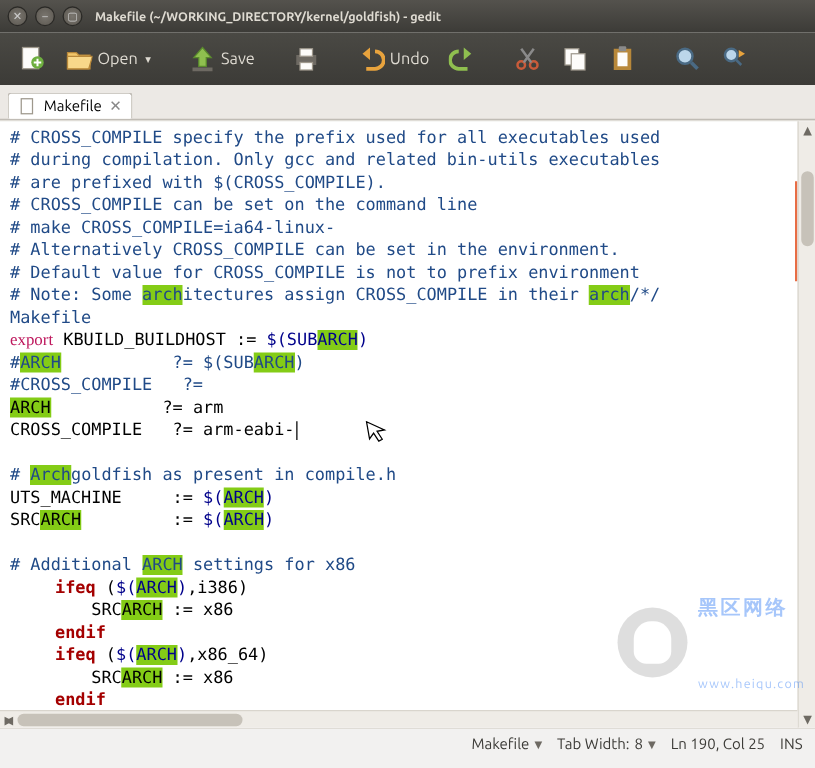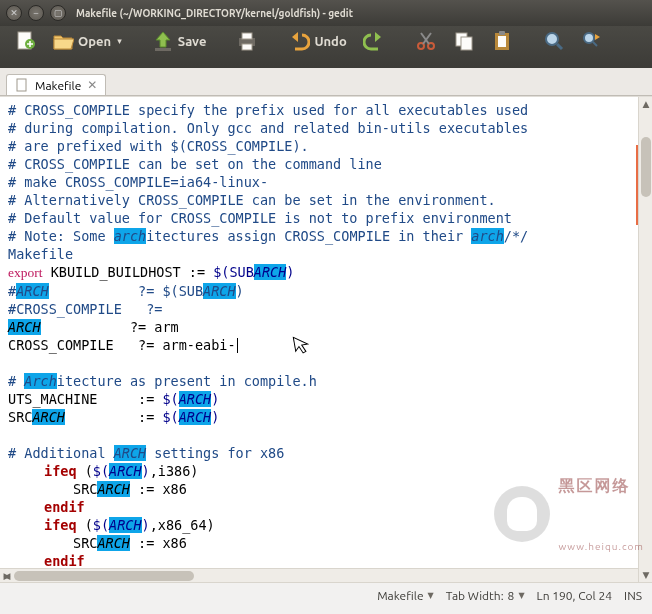--- a/index.html
+++ b/index.html
@@ -3,55 +3,55 @@
 <meta charset="utf-8">
 <style>
   * { box-sizing: border-box; margin: 0; padding: 0; }
   body { width: 652px; height: 614px; font-family: "Ubuntu", "DejaVu Sans", sans-serif; font-size: 13px; background: #f2f1f0; overflow: hidden; position: relative; }
   
   .titlebar { height: 26px; background: linear-gradient(#54524d,#3c3b37); display: flex; align-items: center; padding: 0 6px; gap: 6px; }
   .win-btns { display: flex; gap: 6px; }
   .win-btn { width: 16px; height: 16px; border-radius: 50%; background: radial-gradient(#7a766f,#5b5750); border: 1px solid #2a2926; display:flex; align-items:center; justify-content:center; color:#ccc; font-size:9px; line-height:1;}
   .title-text { color: #dfdbd2; font-weight: bold; font-size: 10px; margin-left: 4px; }
   
-  .toolbar { height: 42px; background: linear-gradient(#4a4944,#3c3b37); display: flex; align-items: flex-start; padding: 0 8px; gap: 4px; font-weight: bold; }
+  .toolbar { height: 42px; background: linear-gradient(#4a4944,#3c3b37); display: flex; align-items: center; padding: 0 8px; gap: 4px; }
   .tb-btn { display: flex; align-items: center; gap: 4px; padding: 4px 6px; border-radius: 4px; color: #dfdbd2; font-size: 13px; }
   .tb-sep { width: 10px; }
   .icon { width: 22px; height: 22px; display: inline-flex; align-items:center; justify-content:center; }
   .chev { font-size: 9px; color:#dfdbd2; margin-left:2px;}
   
   .tabbar { height: 28px; background: #ece9e5; border-bottom: 1px solid #c0bcb5; display:flex; align-items:flex-end; padding: 4px 6px 0 6px; gap:4px;}
   .tab { background:#fff; border:1px solid #c0bcb5; border-bottom:none; border-radius:3px 3px 0 0; padding:3px 8px; display:flex; align-items:center; gap:6px; font-size:12px;}
   .tab .doc-icon { width:14px; height:14px; }
   .tab .close { color:#888; font-weight:bold; font-size:12px;}
   
   .editor-wrap { position:relative; height: 486px; background:#fff; border-top:1px solid #e0ddd7; }
   .editor { position:absolute; inset:0; padding: 4px 8px 4px 8px; font-family: "DejaVu Sans Mono","Liberation Mono",monospace; font-size: 13.5px; line-height: 18px; color:#000; white-space:pre; overflow:hidden;}
   .c-blue { color:#204a87; }
   .c-teal { color:#be185d;font-family:Liberation Serif, serif; }
   .c-navy { color:#00008b; }
   .kw { color:#a40000; font-weight:bold;margin-left:36px;}
-  .hl { background:#0ea5e9;font-style:italic; }
+  .hl { background:#84cc16; }
   .scrollbar-v { position:absolute; right:0; top:0; width:14px; height:100%; background:#efece7; border-left:1px solid #d9d5cd;}
   .scroll-thumb { position:absolute; left:2px; width:10px; background:#c7c2b9; border-radius:5px; top:40px; height:60px;}
   .scroll-arrow { position:absolute; left:0; width:14px; height:14px; display:flex; align-items:center; justify-content:center; font-size:9px; color:#6e6a63;}
   .scrollbar-h { position:absolute; left:0; bottom:0; height:14px; width:calc(100% - 14px); background:#efece7; border-top:1px solid #d9d5cd;}
   .hscroll-thumb{position:absolute; top:2px; height:10px; left:14px; width:180px; background:#c7c2b9; border-radius:5px;}
   
   .statusbar { height: 26px; background:#f2f1f0; border-top:1px solid #d9d5cd; display:flex; align-items:center; justify-content:flex-end; padding:0 10px; gap:12px; font-size:12px; color:#3c3b37;}
   .status-drop { display:flex; align-items:center; gap:4px;}
   .status-drop .chev2 { font-size:8px; color:#6e6a63;}
   
   .cursor-caret { display:inline-block; width:1px; height:15px; background:#000; vertical-align:text-bottom; margin-left:1px;}
   .mouse-cursor { position:absolute; left:294px; top:238px; font-size:16px; color:#000; transform:rotate(-10deg); pointer-events:none;}
   
   .watermark { position:absolute; right:8px; bottom:30px; display:flex; align-items:center; gap:8px; opacity:0.45; pointer-events:none;}
   .wm-circle { width:56px; height:56px; border-radius:50%; background:#b8b8b8; display:flex; align-items:center; justify-content:center;}
   .wm-inner { width:30px; height:34px; background:#fff; border-radius:14px 14px 10px 10px; position:relative;}
-  .wm-text { display:flex; flex-direction:column; align-items:flex-start; color:#7f1d1d;gap:44px;}
+  .wm-text { display:flex; flex-direction:column; align-items:flex-start; color:#3b82f6;gap:44px;}
   .wm-cn { font-size:16px; font-weight:bold; letter-spacing:2px;}
   .wm-url { font-size:10px; letter-spacing:1px;}
   .right-edge { position:absolute; right:14px; top:48px; width:2px; height:80px; background:#e86d45;}
 </style>
 </head>
 <body>
 
 <div class="titlebar">
   <div class="win-btns">
     <div class="win-btn">✕</div>
@@ -187,21 +187,21 @@
 <span class="c-blue"># Alternatively CROSS_COMPILE can be set in the environment.</span>
 <span class="c-blue"># Default value for CROSS_COMPILE is not to prefix environment</span>
 <span class="c-blue"># Note: Some </span><span class="c-blue hl">arch</span><span class="c-blue">itectures assign CROSS_COMPILE in their </span><span class="c-blue hl">arch</span><span class="c-blue">/*/</span>
 <span class="c-blue">Makefile</span>
 <span class="c-teal">export</span><span> KBUILD_BUILDHOST := </span><span class="c-navy">$(</span><span class="c-navy">SUB</span><span class="c-navy hl">ARCH</span><span class="c-navy">)</span>
 <span class="c-blue">#</span><span class="c-blue hl">ARCH</span><span class="c-blue">           ?= $(SUB</span><span class="c-blue hl">ARCH</span><span class="c-blue">)</span>
 <span class="c-blue">#CROSS_COMPILE   ?=</span>
 <span class="hl">ARCH</span><span>           ?= arm</span>
 <span>CROSS_COMPILE   ?= arm-eabi-</span><span class="cursor-caret"></span>
 
-<span class="c-blue"># </span><span class="c-blue hl">Arch</span><span class="c-blue">itecture as present in compile.h</span>
+<span class="c-blue"># </span><span class="c-blue hl">Arch</span><span class="c-blue">goldfish as present in compile.h</span>
 <span>UTS_MACHINE     := </span><span class="c-navy">$(</span><span class="c-navy hl">ARCH</span><span class="c-navy">)</span>
 <span>SRC</span><span class="hl">ARCH</span><span>         := </span><span class="c-navy">$(</span><span class="c-navy hl">ARCH</span><span class="c-navy">)</span>
 
 <span class="c-blue"># Additional </span><span class="c-blue hl">ARCH</span><span class="c-blue"> settings for x86</span>
 <span class="kw">ifeq</span><span> (</span><span class="c-navy">$(</span><span class="c-navy hl">ARCH</span><span class="c-navy">)</span><span>,i386)</span>
 <span>        SRC</span><span class="hl">ARCH</span><span> := x86</span>
 <span class="kw">endif</span>
 <span class="kw">ifeq</span><span> (</span><span class="c-navy">$(</span><span class="c-navy hl">ARCH</span><span class="c-navy">)</span><span>,x86_64)</span>
 <span>        SRC</span><span class="hl">ARCH</span><span> := x86</span>
 <span class="kw">endif</span>
@@ -236,15 +236,15 @@
 <div class="statusbar">
   <div class="status-drop">
     <span>Makefile</span>
     <span class="chev2">▼</span>
   </div>
   <div class="status-drop">
     <span>Tab Width:</span>
     <span>8</span>
     <span class="chev2">▼</span>
   </div>
-  <span>Ln 190, Col 24</span>
+  <span>Ln 190, Col 25</span>
   <span>INS</span>
 </div>
 
 </body></html>

